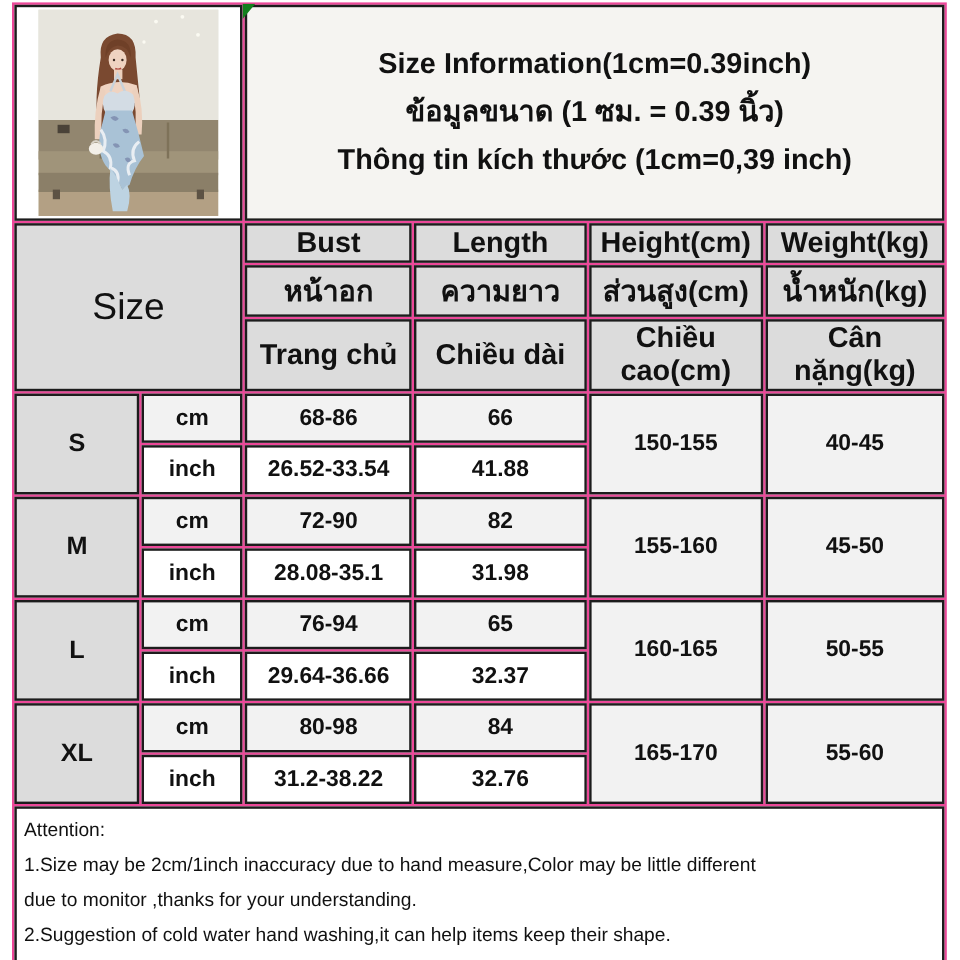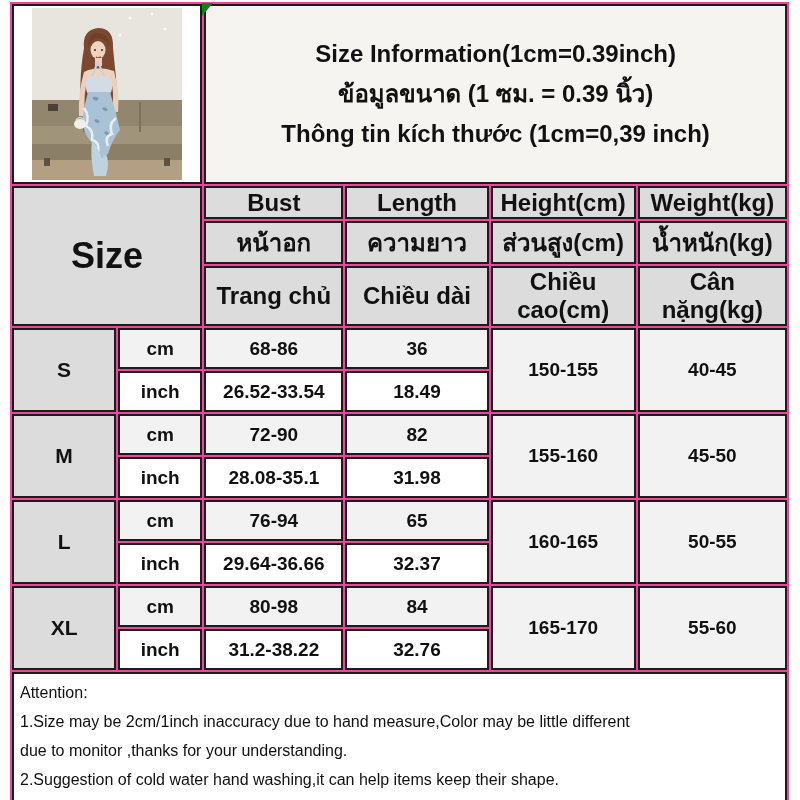--- a/index.html
+++ b/index.html
@@ -34,21 +34,21 @@
   tr.r-note     { height: 152px; }
 
   
   .bg-head  { background: #dcdcdc; }
   .bg-gray  { background: #f2f2f2; }
   .bg-white { background: #ffffff; }
   .bg-title { background: #f5f4f1; }
 
   
   .title-line   { font-weight: bold; font-size: 24px; line-height: 40px; }
-  .size-big     { font-weight: bold; font-size: 36px; }
+  .size-big     { font-weight: normal; font-size: 31px; }
   .head-txt     { font-weight: bold; font-size: 24px; }
   .size-letter  { font-weight: bold; font-size: 21px; }
   .unit-txt     { font-weight: bold; font-size: 19px; }
   .val-txt      { font-weight: bold; font-size: 19px; margin-top: 16px; }
 
   td.note-cell {
     vertical-align: top;
     text-align: left;
     padding: 4px 6px;
     background: #ffffff;
@@ -159,28 +159,28 @@
     <td class="bg-head head-txt">Trang chủ</td>
     <td class="bg-head head-txt">Chiều dài</td>
     <td class="bg-head head-txt">Chiều cao(cm)</td>
     <td class="bg-head head-txt">Cân nặng(kg)</td>
   </tr>
 
   <tr class="r-data">
     <td rowspan="2" class="bg-head size-letter">S</td>
     <td class="bg-gray unit-txt">cm</td>
     <td class="bg-gray val-txt">68-86</td>
-    <td class="bg-gray val-txt">36</td>
+    <td class="bg-gray val-txt">66</td>
     <td rowspan="2" class="bg-gray val-txt">150-155</td>
     <td rowspan="2" class="bg-gray val-txt">40-45</td>
   </tr>
   <tr class="r-data">
     <td class="bg-white unit-txt">inch</td>
     <td class="bg-white val-txt">26.52-33.54</td>
-    <td class="bg-white val-txt">18.49</td>
+    <td class="bg-white val-txt">41.88</td>
   </tr>
 
   <tr class="r-data">
     <td rowspan="2" class="bg-head size-letter">M</td>
     <td class="bg-gray unit-txt">cm</td>
     <td class="bg-gray val-txt">72-90</td>
     <td class="bg-gray val-txt">82</td>
     <td rowspan="2" class="bg-gray val-txt">155-160</td>
     <td rowspan="2" class="bg-gray val-txt">45-50</td>
   </tr>

